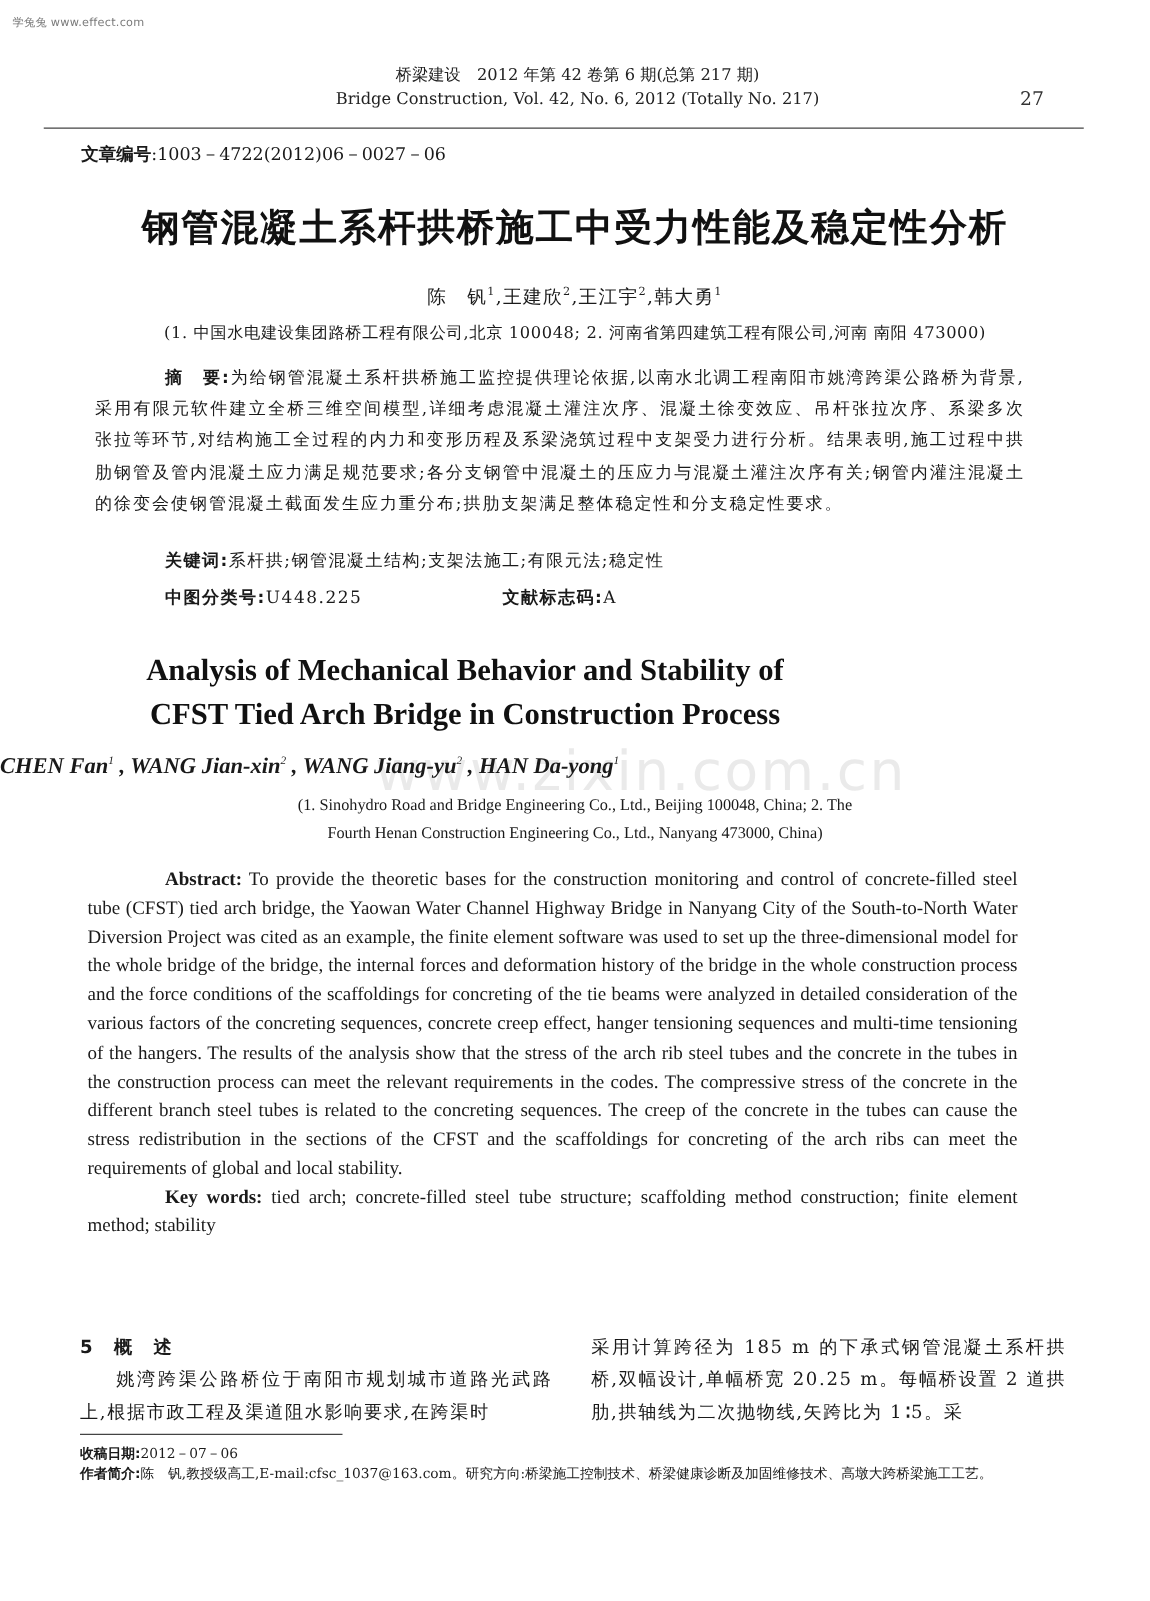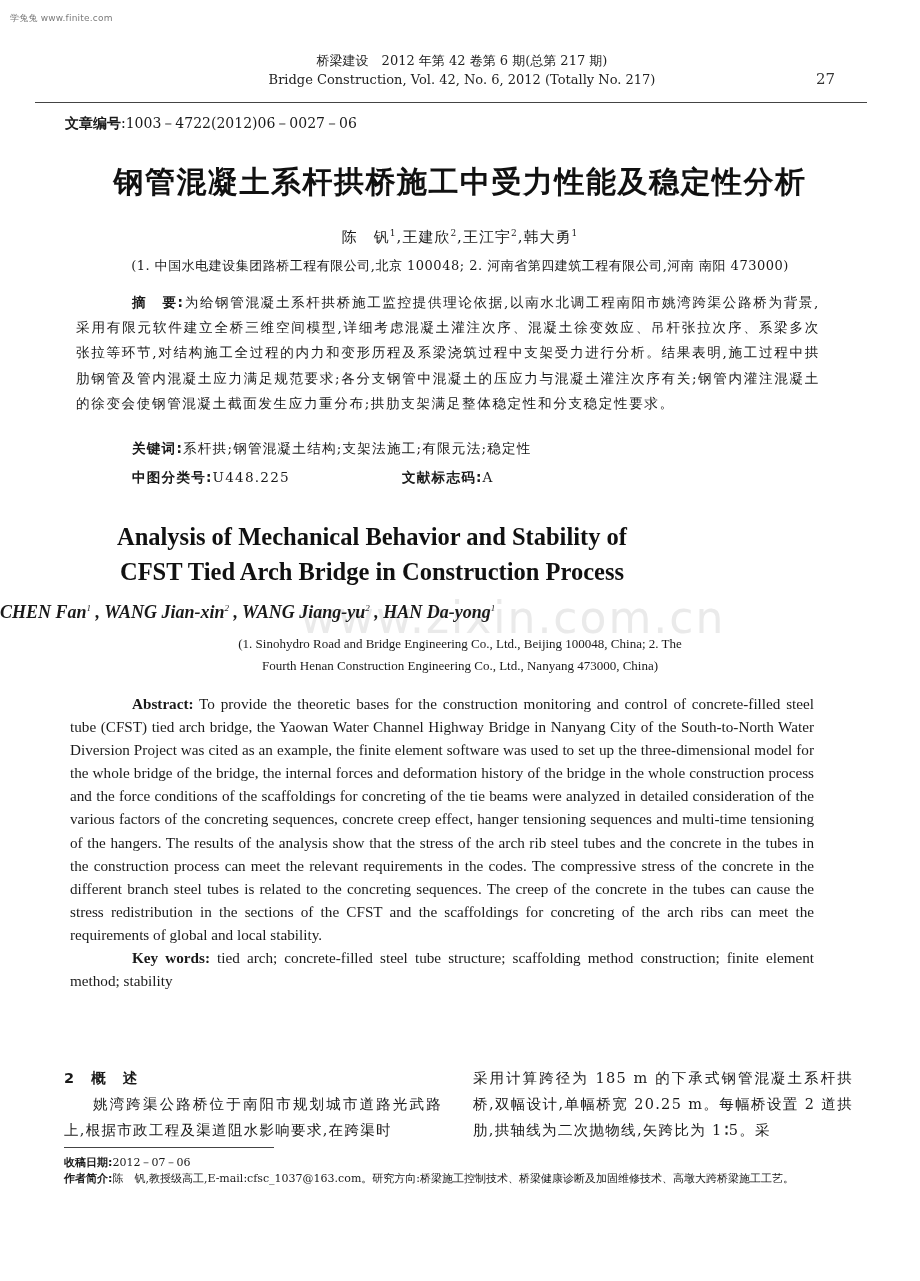--- a/index.html
+++ b/index.html
@@ -30,21 +30,21 @@
   .col-right { left: 473px; width: 380px; top: 1065px; font-size: 14.5px; line-height: 26px; letter-spacing: 1.3px; text-align: justify; }
   .sec-head { font-family: "DejaVu Sans", sans-serif; font-weight: bold; }
   .foot-rule { left: 64px; top: 1147px; width: 210px; border-top: 1px solid #444; }
   .footnote { left: 64px; width: 760px; top: 1155px; font-size: 11px; line-height: 16px; }
   .footnote .lbl { font-family: "DejaVu Sans", sans-serif; font-weight: bold; }
   .wm-center { left: 300px; top: 592px; font-family: "DejaVu Sans", sans-serif; font-size: 44px; color: rgba(170,170,170,0.25); letter-spacing: 2px; }
 </style>
 </head>
 <body>
 
-<div class="abs watermark-top">学兔兔 www.finite.com</div>
+<div class="abs watermark-top">学兔兔 www.effect.com</div>
 <div class="abs wm-center">www.zixin.com.cn</div>
 
 <div class="abs running-head">
   <div>桥梁建设　2012 年第 42 卷第 6 期(总第 217 期)</div>
   <div>Bridge Construction, Vol. 42, No. 6, 2012 (Totally No. 217)</div>
 </div>
 <div class="abs page-number">27</div>
 <div class="abs head-rule"></div>
 
 <div class="abs article-no">
@@ -87,21 +87,21 @@
   <div>(1. Sinohydro Road and Bridge Engineering Co., Ltd., Beijing 100048, China; 2. The</div>
   <div>Fourth Henan Construction Engineering Co., Ltd., Nanyang 473000, China)</div>
 </div>
 
 <div class="abs en-abstract">
   <p class="ind"><span class="lbl">Abstract:</span><span> To provide the theoretic bases for the construction monitoring and control of concrete-filled steel tube (CFST) tied arch bridge, the Yaowan Water Channel Highway Bridge in Nanyang City of the South-to-North Water Diversion Project was cited as an example, the finite element software was used to set up the three-dimensional model for the whole bridge of the bridge, the internal forces and deformation history of the bridge in the whole construction process and the force conditions of the scaffoldings for concreting of the tie beams were analyzed in detailed consideration of the various factors of the concreting sequences, concrete creep effect, hanger tensioning sequences and multi-time tensioning of the hangers. The results of the analysis show that the stress of the arch rib steel tubes and the concrete in the tubes in the construction process can meet the relevant requirements in the codes. The compressive stress of the concrete in the different branch steel tubes is related to the concreting sequences. The creep of the concrete in the tubes can cause the stress redistribution in the sections of the CFST and the scaffoldings for concreting of the arch ribs can meet the requirements of global and local stability.</span></p>
   <p class="ind"><span class="lbl">Key words:</span><span> tied arch; concrete-filled steel tube structure; scaffolding method construction; finite element method; stability</span></p>
 </div>
 
 <div class="abs col-left">
-  <div class="sec-head">2　概　述</div>
+  <div class="sec-head">5　概　述</div>
   <div style="text-indent:29px; text-align:justify;">姚湾跨渠公路桥位于南阳市规划城市道路光武路上,根据市政工程及渠道阻水影响要求,在跨渠时</div>
 </div>
 
 <div class="abs col-right">
   <div>采用计算跨径为 185 m 的下承式钢管混凝土系杆拱桥,双幅设计,单幅桥宽 20.25 m。每幅桥设置 2 道拱肋,拱轴线为二次抛物线,矢跨比为 1∶5。采</div>
 </div>
 
 <div class="abs foot-rule"></div>
 
 <div class="abs footnote">

